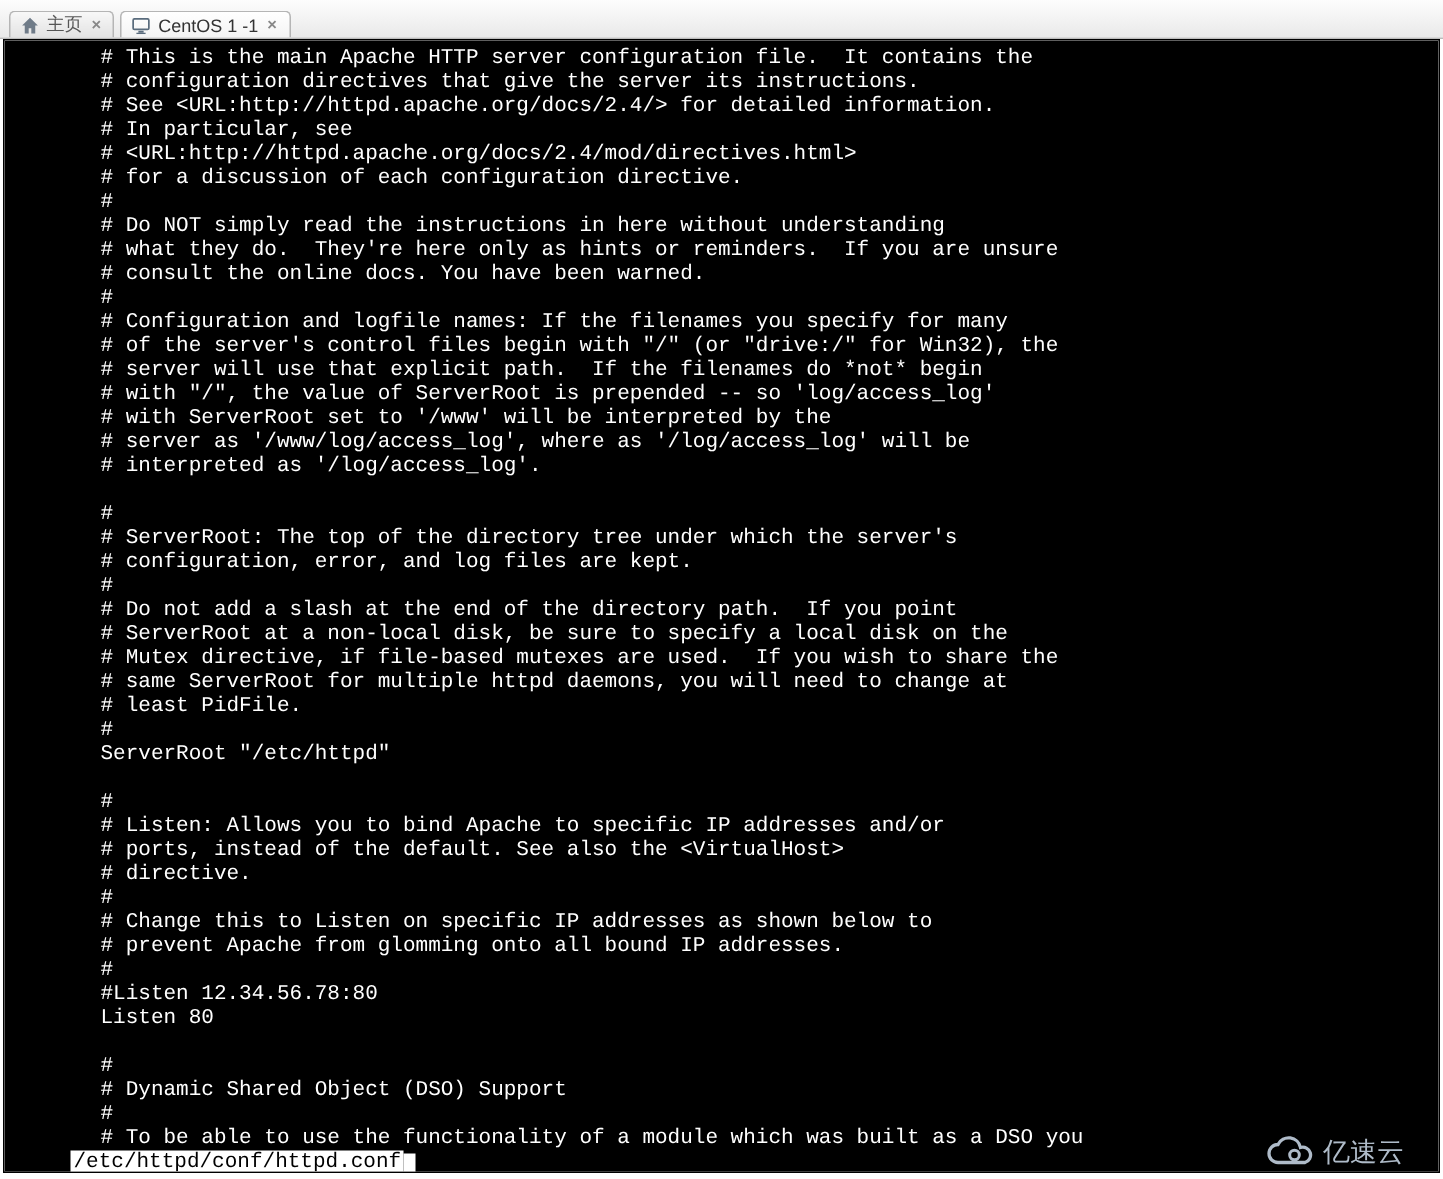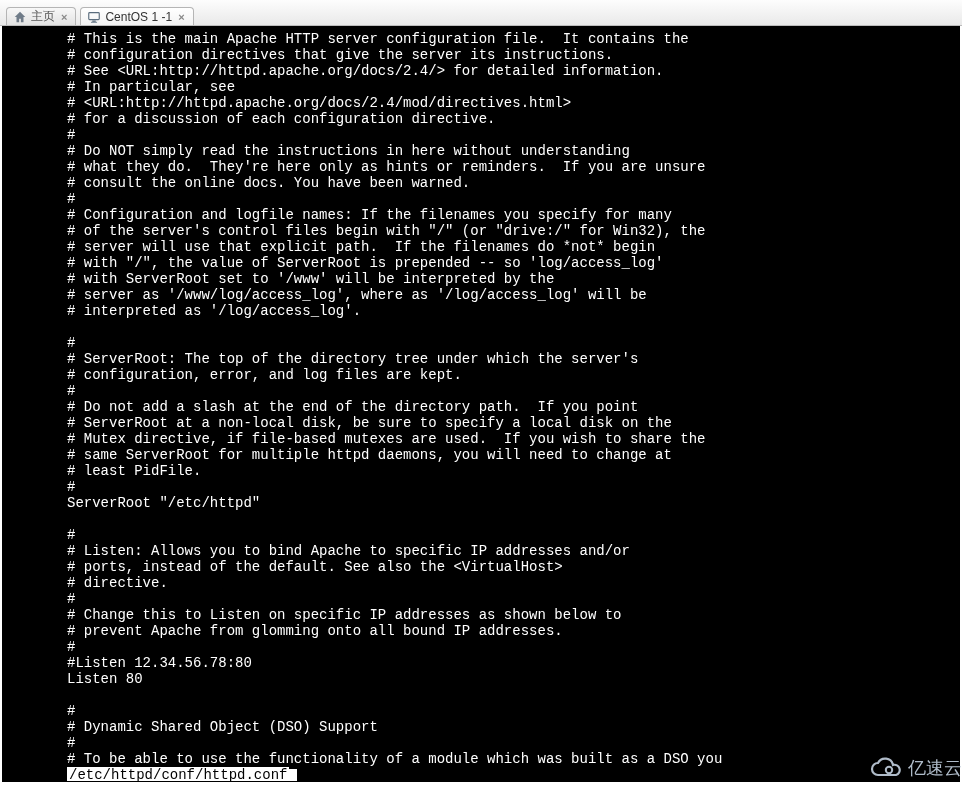--- a/index.html
+++ b/index.html
@@ -58,32 +58,32 @@
     padding: 4px 0 0 0;
     white-space: pre;
     letter-spacing: 0px;
   }
   .terminal .line { padding-left: 64px; min-height:16px; }
   .status-bar {
     background: #fff;
     color: #000;
     display: inline-block;
     padding: 0 2px;
-    margin-left: 64px;
+    margin-left: 44px;
   }
   .cursor {
     background:#fff;
     display:inline-block;
     width:8px;
     height:14px;
     vertical-align: text-bottom;
   }
   .watermark {
     position: absolute;
-    right: 0;
+    right: 26px;
     bottom: 6px;
     display: flex;
     align-items: center;
     gap: 6px;
     color: #b9c6d4;
     font-size: 18px;
     font-weight: 500;
     opacity: 0.95;
   }
   .watermark svg { display:block; }

